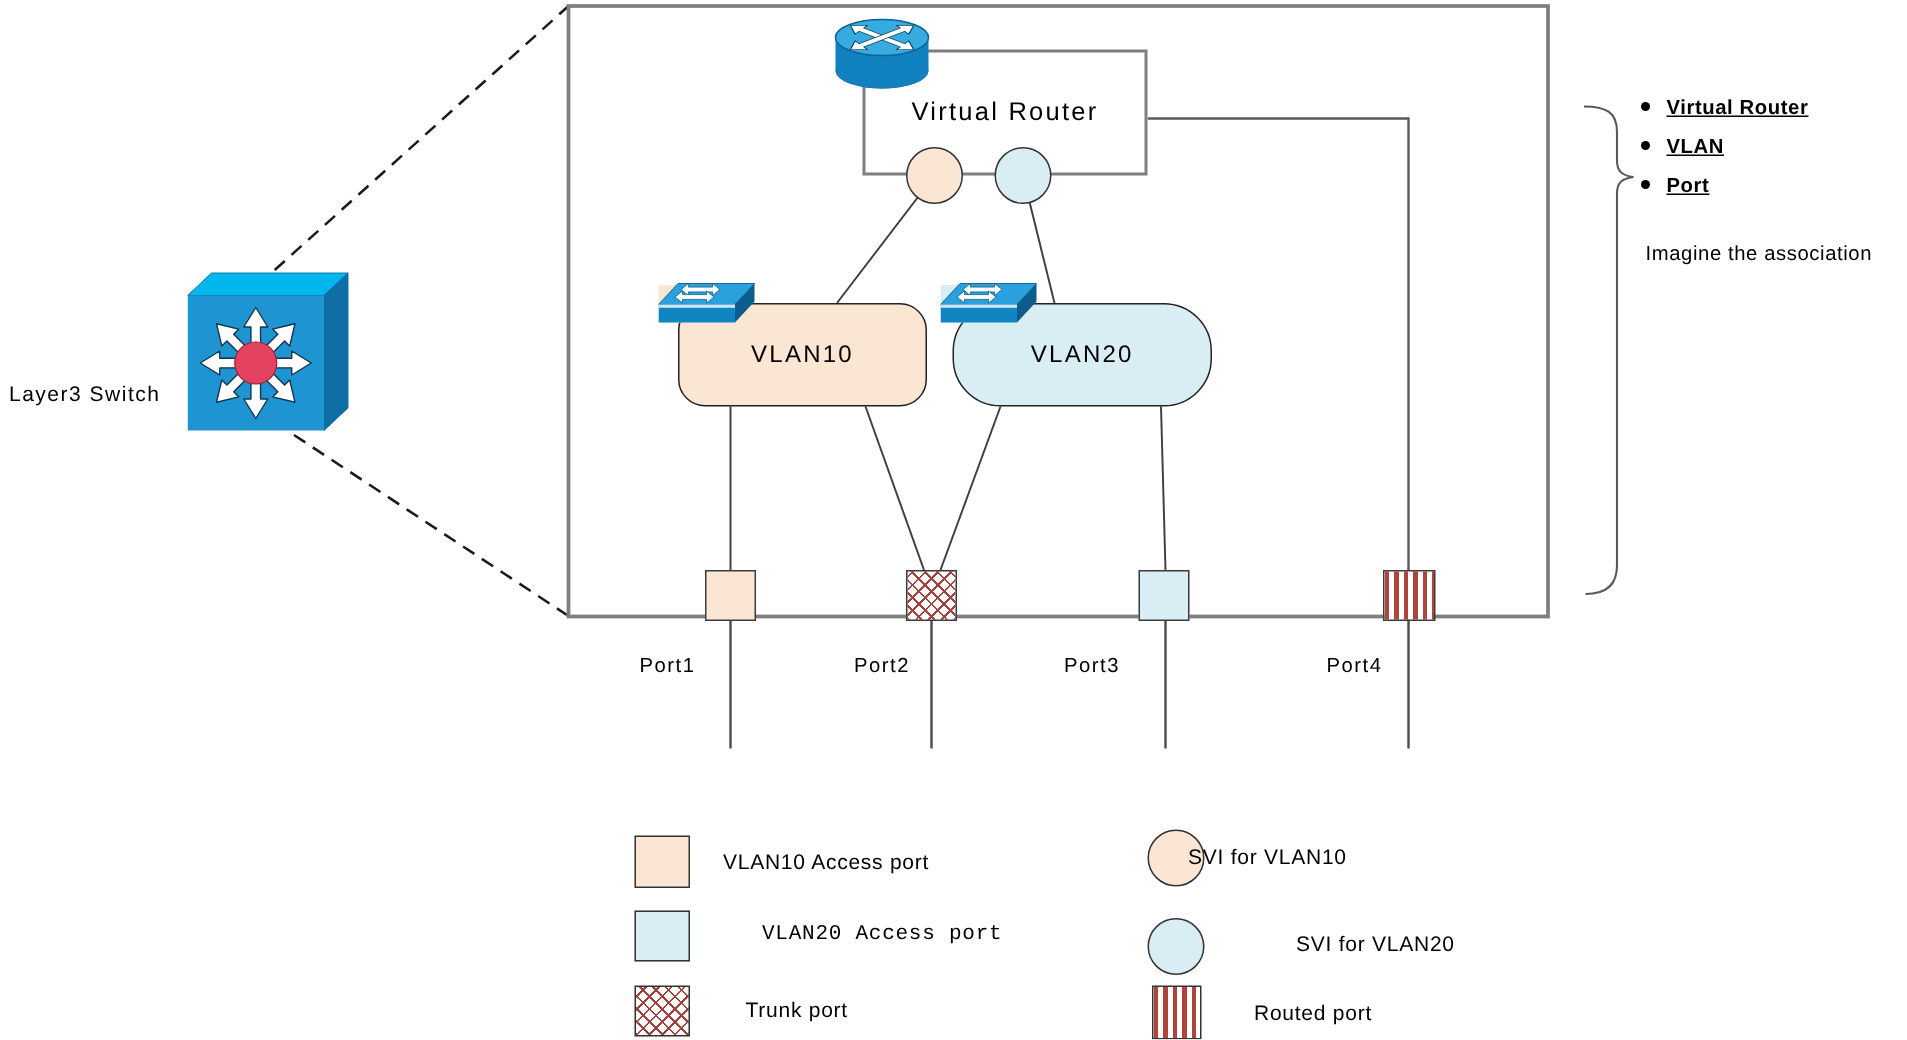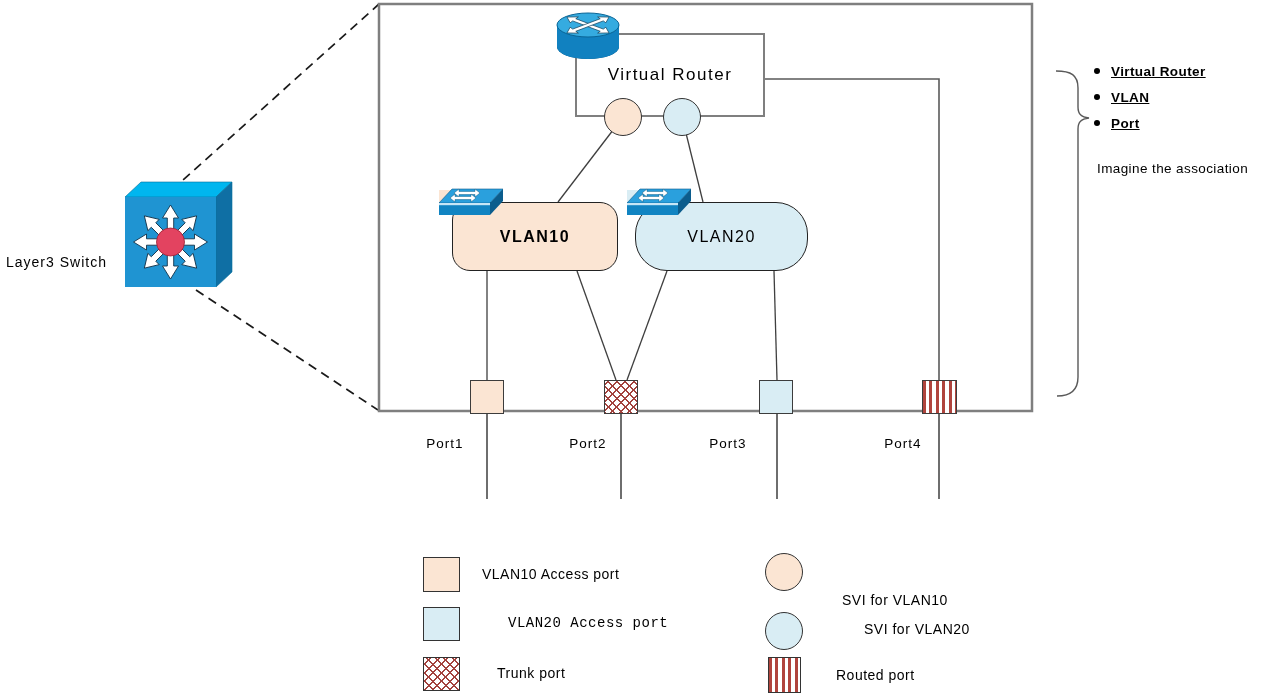--- a/index.html
+++ b/index.html
@@ -6,21 +6,21 @@
   #stage{position:relative;width:1271px;height:693px;background:#fff;overflow:hidden;
          font-family:"Liberation Sans","DejaVu Sans",sans-serif;color:#000;}
   .abs{position:absolute;}
   svg.overlay{position:absolute;left:0;top:0;}
   .vr-box{border:2px solid #7f7f7f;background:#fff;display:flex;align-items:center;justify-content:center;
           font-size:17px;letter-spacing:1.5px;box-sizing:border-box;}
   .vlan-box{border:1.4px solid #222;border-radius:18px;display:flex;align-items:center;justify-content:center;
           font-size:16px;letter-spacing:1.5px;box-sizing:border-box;}
   .svi{border:1.6px solid #333;border-radius:50%;box-sizing:border-box;}
   .port{border:1.5px solid #3c3c3c;box-sizing:border-box;}
-  .fill-peach{background:#fbe5d3;font-weight:bold;}
+  .fill-peach{background:#fbe5d3;}
   .fill-blue{background:#d9edf4;}
   .hatch{background-color:#fff;
     background-image:repeating-linear-gradient(45deg,#a3423d 0,#a3423d 1.2px,transparent 1.2px,transparent 6px),
                      repeating-linear-gradient(-45deg,#a3423d 0,#a3423d 1.2px,transparent 1.2px,transparent 6px);}
   .stripes{background:repeating-linear-gradient(90deg,#b0443d 0,#b0443d 3px,#fff 3px,#fff 6.4px);}
   .plabel{font-size:13.5px;letter-spacing:1px;text-align:center;}
   .side-label{font-size:14px;letter-spacing:1px;}
   .bullet-row{display:flex;align-items:center;gap:11px;height:26px;}
   .dot{width:6px;height:6px;border-radius:50%;background:#000;flex:0 0 auto;}
   .bullet-text{font-weight:bold;font-size:13.5px;text-decoration:underline;letter-spacing:0.4px;}
@@ -159,21 +159,21 @@
   <div class="abs legend-swatch-square fill-peach" style="left:423px;top:557px;width:37px;height:35px;"></div>
   <div class="abs legend-label" style="left:482px;top:566px;">VLAN10 Access port</div>
 
   <div class="abs legend-swatch-square fill-blue" style="left:423px;top:607px;width:37px;height:34px;"></div>
   <div class="abs legend-label" style="left:508px;top:615px;font-family:Liberation Mono, monospace;">VLAN20 Access port</div>
 
   <div class="abs legend-swatch-square hatch" style="left:423px;top:657px;width:37px;height:34px;"></div>
   <div class="abs legend-label" style="left:497px;top:665px;">Trunk port</div>
 
   <div class="abs legend-swatch-circle fill-peach" style="left:765px;top:553px;width:38px;height:38px;"></div>
-  <div class="abs legend-label" style="left:842px;top:563px;margin-top:29px;">SVI for VLAN10</div>
+  <div class="abs legend-label" style="left:792px;top:563px;">SVI for VLAN10</div>
 
   <div class="abs legend-swatch-circle fill-blue" style="left:765px;top:612px;width:38px;height:38px;"></div>
   <div class="abs legend-label" style="left:832px;top:621px;margin-left:32px;">SVI for VLAN20</div>
 
   <div class="abs legend-swatch-square stripes" style="left:768px;top:657px;width:33px;height:36px;"></div>
   <div class="abs legend-label" style="left:836px;top:667px;">Routed port</div>
 
 </div>
 
 </body></html>

